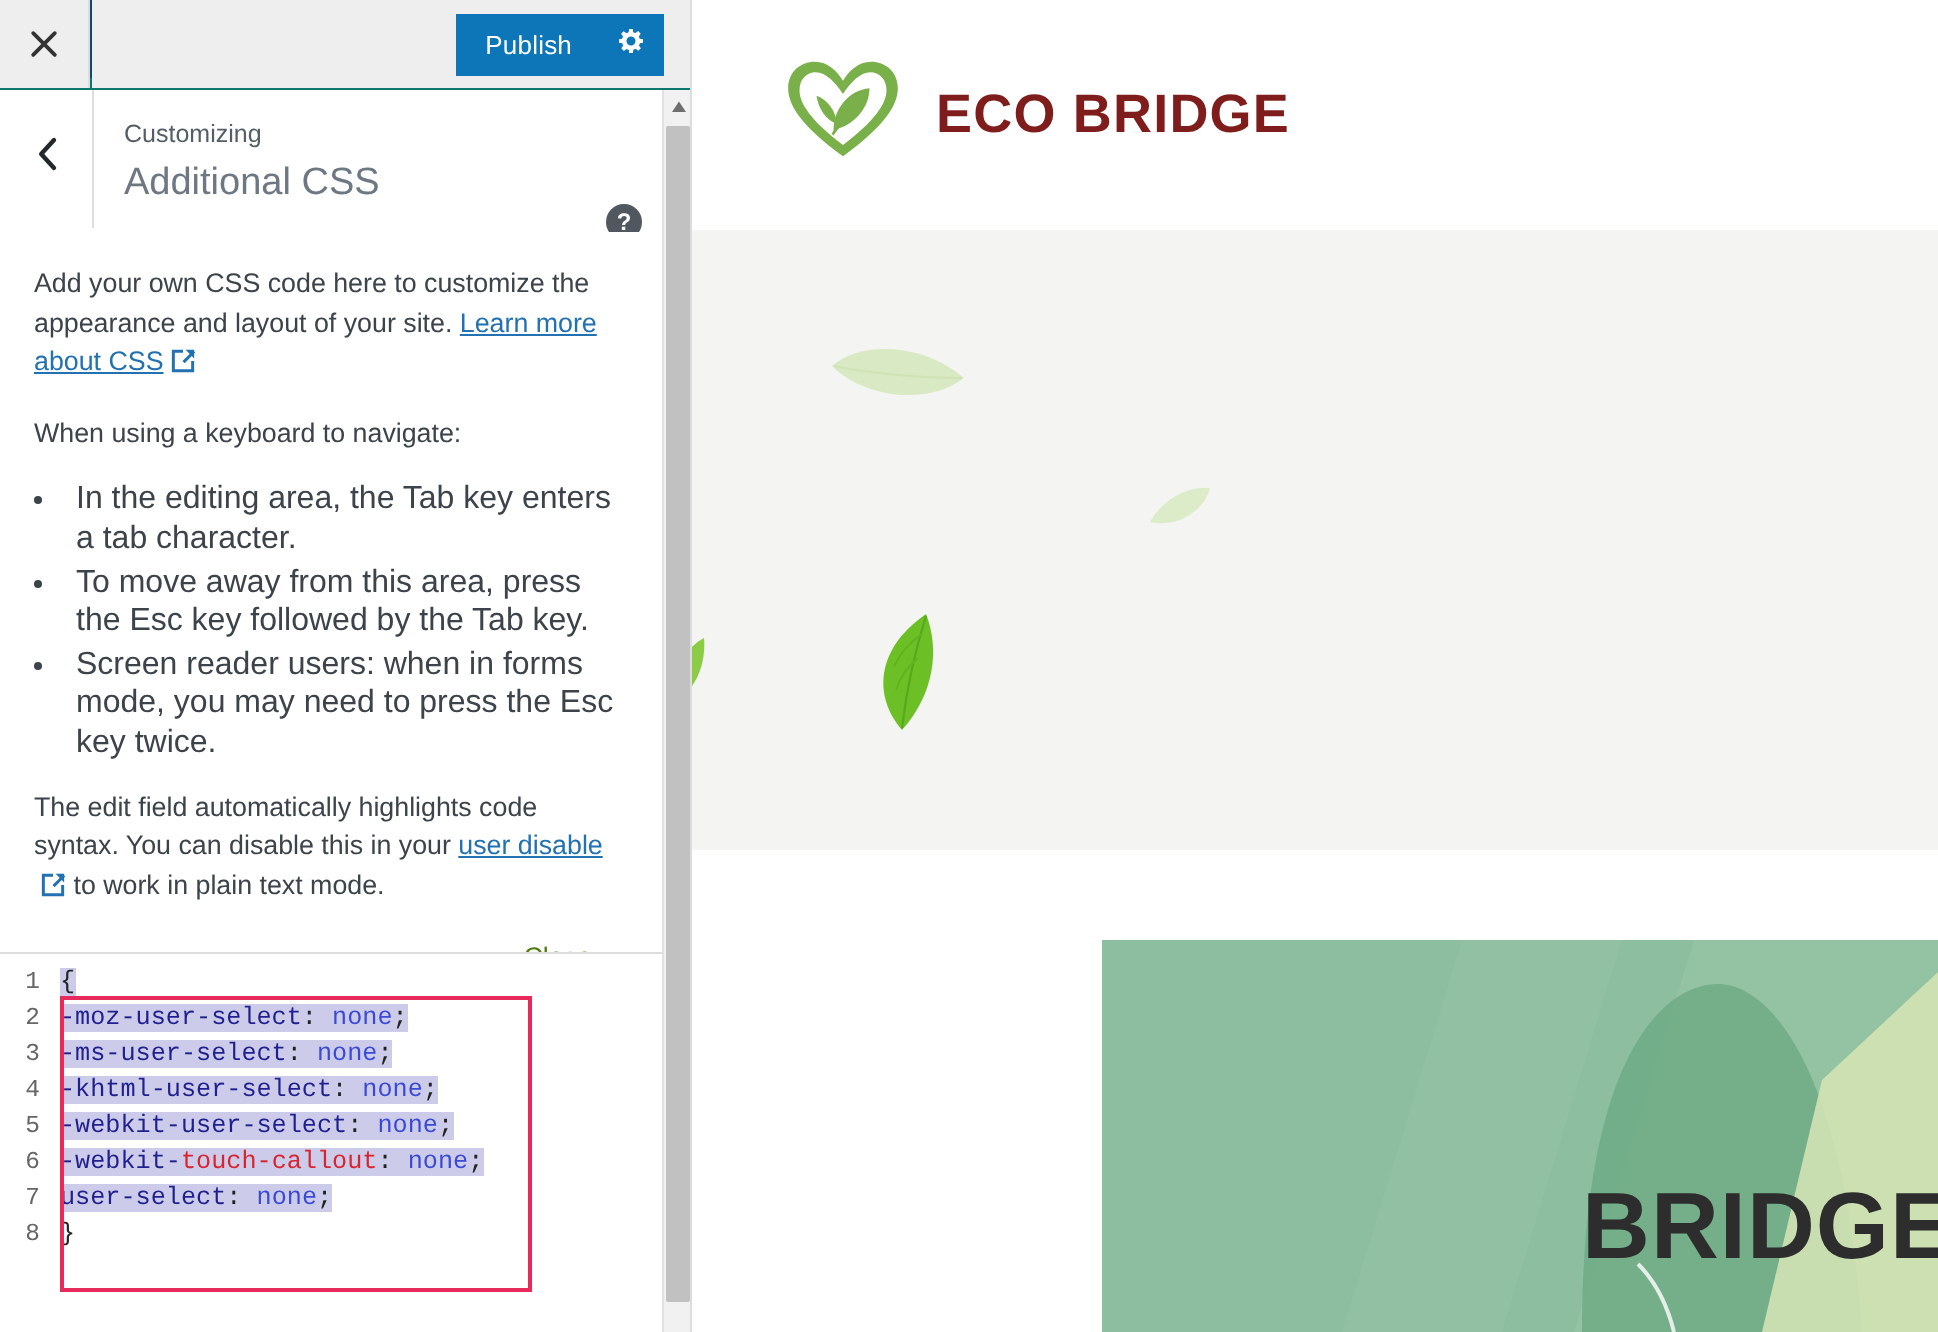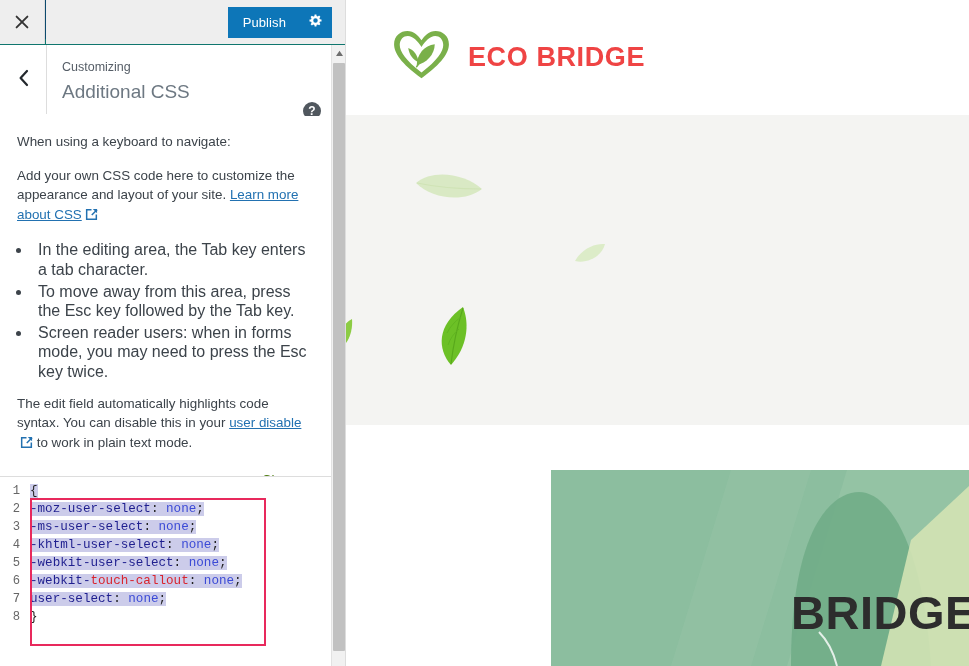--- a/index.html
+++ b/index.html
@@ -185,21 +185,21 @@
     position: absolute; left: 0; top: 0;
     width: 623px; height: 115px;
     background: #fff;
   }
   .logo-wrap {
     position: absolute; left: 47px; top: 29px;
     display: flex; align-items: center; gap: 18px;
   }
   .logo-text {
     font-family: "Liberation Sans", sans-serif;
-    font-size: 27px; font-weight: bold; color: #ef4444;
+    font-size: 27px; font-weight: bold; color: #7f1d1d;
     letter-spacing: 0.6px;
   }
   .hero-band {
     position: absolute; left: 0; top: 115px;
     width: 623px; height: 310px;
     background: #f4f4f2;
     overflow: hidden;
   }
   .leaf { position: absolute; }
   .lower-white {
@@ -258,27 +258,27 @@
         </span>
       </div>
       <div class="cz-titles">
         <div class="cz-eyebrow">Customizing</div>
         <div class="cz-title">Additional CSS</div>
       </div>
       <div class="cz-help-icon">?</div>
     </div>
 
     <div class="cz-help">
-      <p>When using a keyboard to navigate:</p>
-
       <p><span>Add your own CSS code here to customize the appearance and layout of your site. </span><a href="#">Learn more about CSS</a><span class="ext-icon"><svg width="13" height="13" viewBox="0 0 14 14">
               <path d="M1 1h6v1.6H2.6v8.8h8.8V7H13v6H1z" fill="#2271b1"></path>
               <path d="M7.3 7.6 13 1.9" stroke="#2271b1" stroke-width="1.6" fill="none"></path>
               <path d="M8.4 1h4.6v4.6z" fill="#2271b1"></path>
             </svg></span></p>
+
+      <p>When using a keyboard to navigate:</p>
 
       <ul>
         <li>In the editing area, the Tab key enters a tab character.</li>
         <li>To move away from this area, press the Esc key followed by the Tab key.</li>
         <li>Screen reader users: when in forms mode, you may need to press the Esc key twice.</li>
       </ul>
 
       <p><span>The edit field automatically highlights code syntax. You can disable this in your </span><a href="#">user disable</a><span class="ext-icon"><svg width="13" height="13" viewBox="0 0 14 14">
               <path d="M1 1h6v1.6H2.6v8.8h8.8V7H13v6H1z" fill="#2271b1"></path>
               <path d="M7.3 7.6 13 1.9" stroke="#2271b1" stroke-width="1.6" fill="none"></path>

